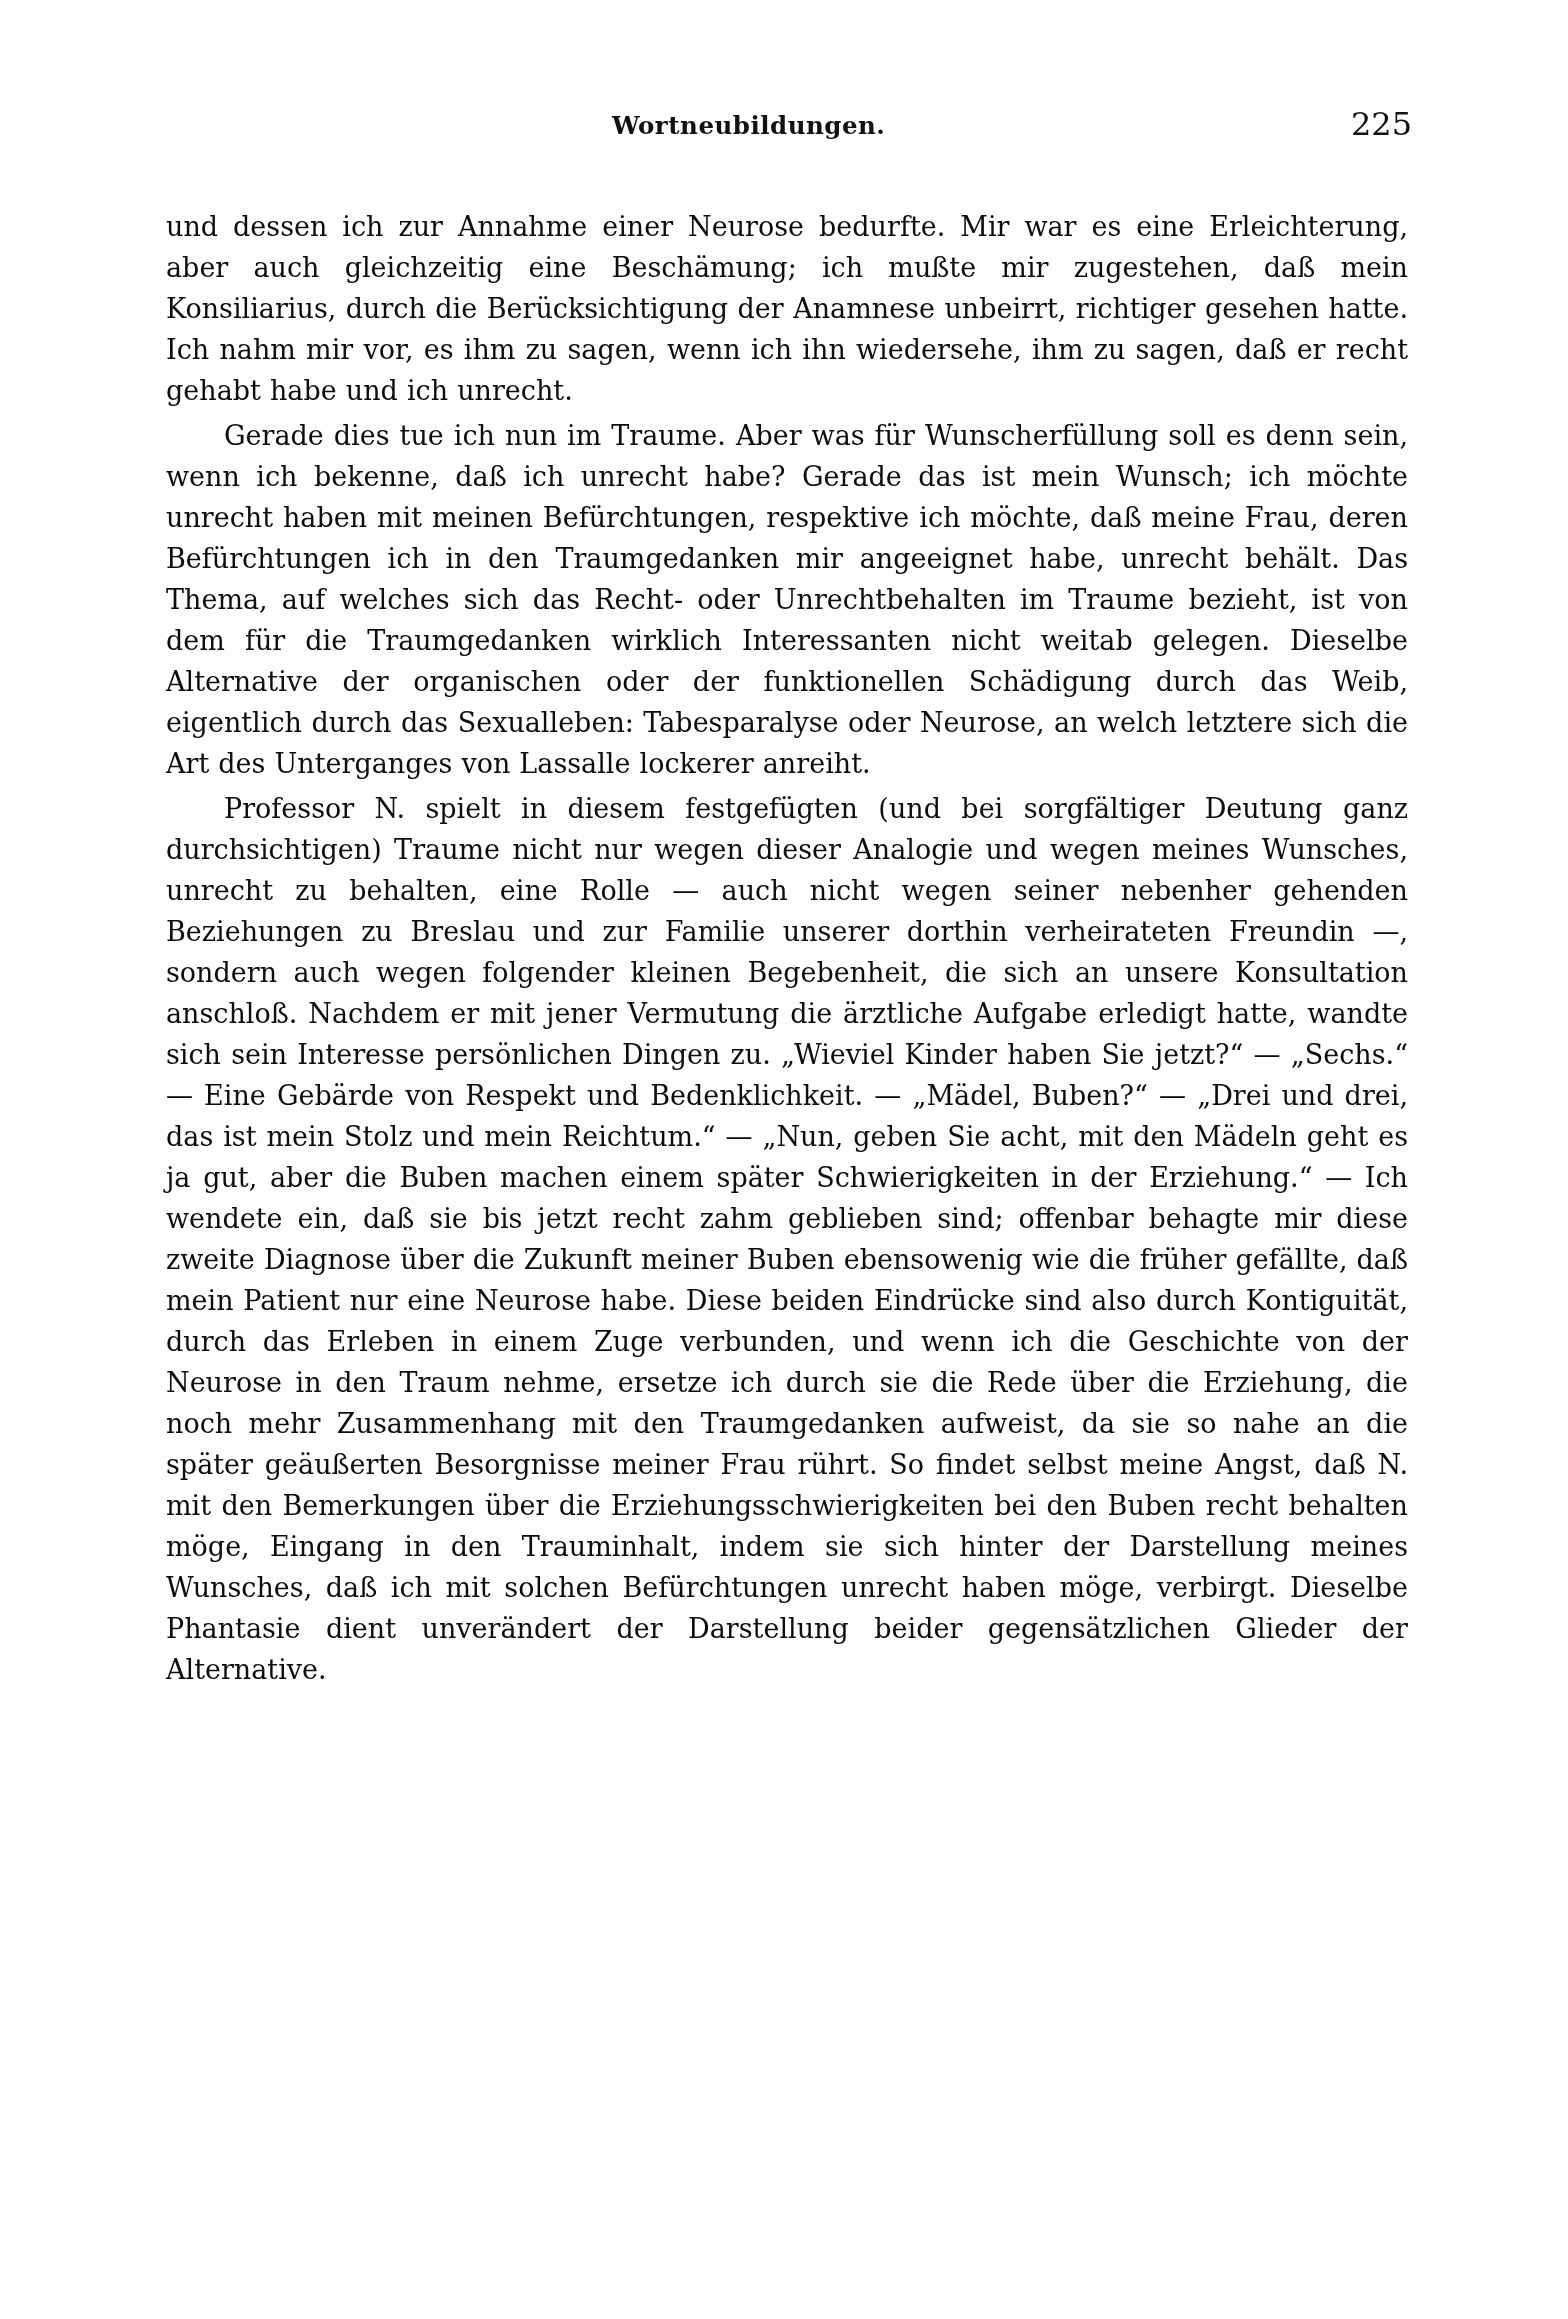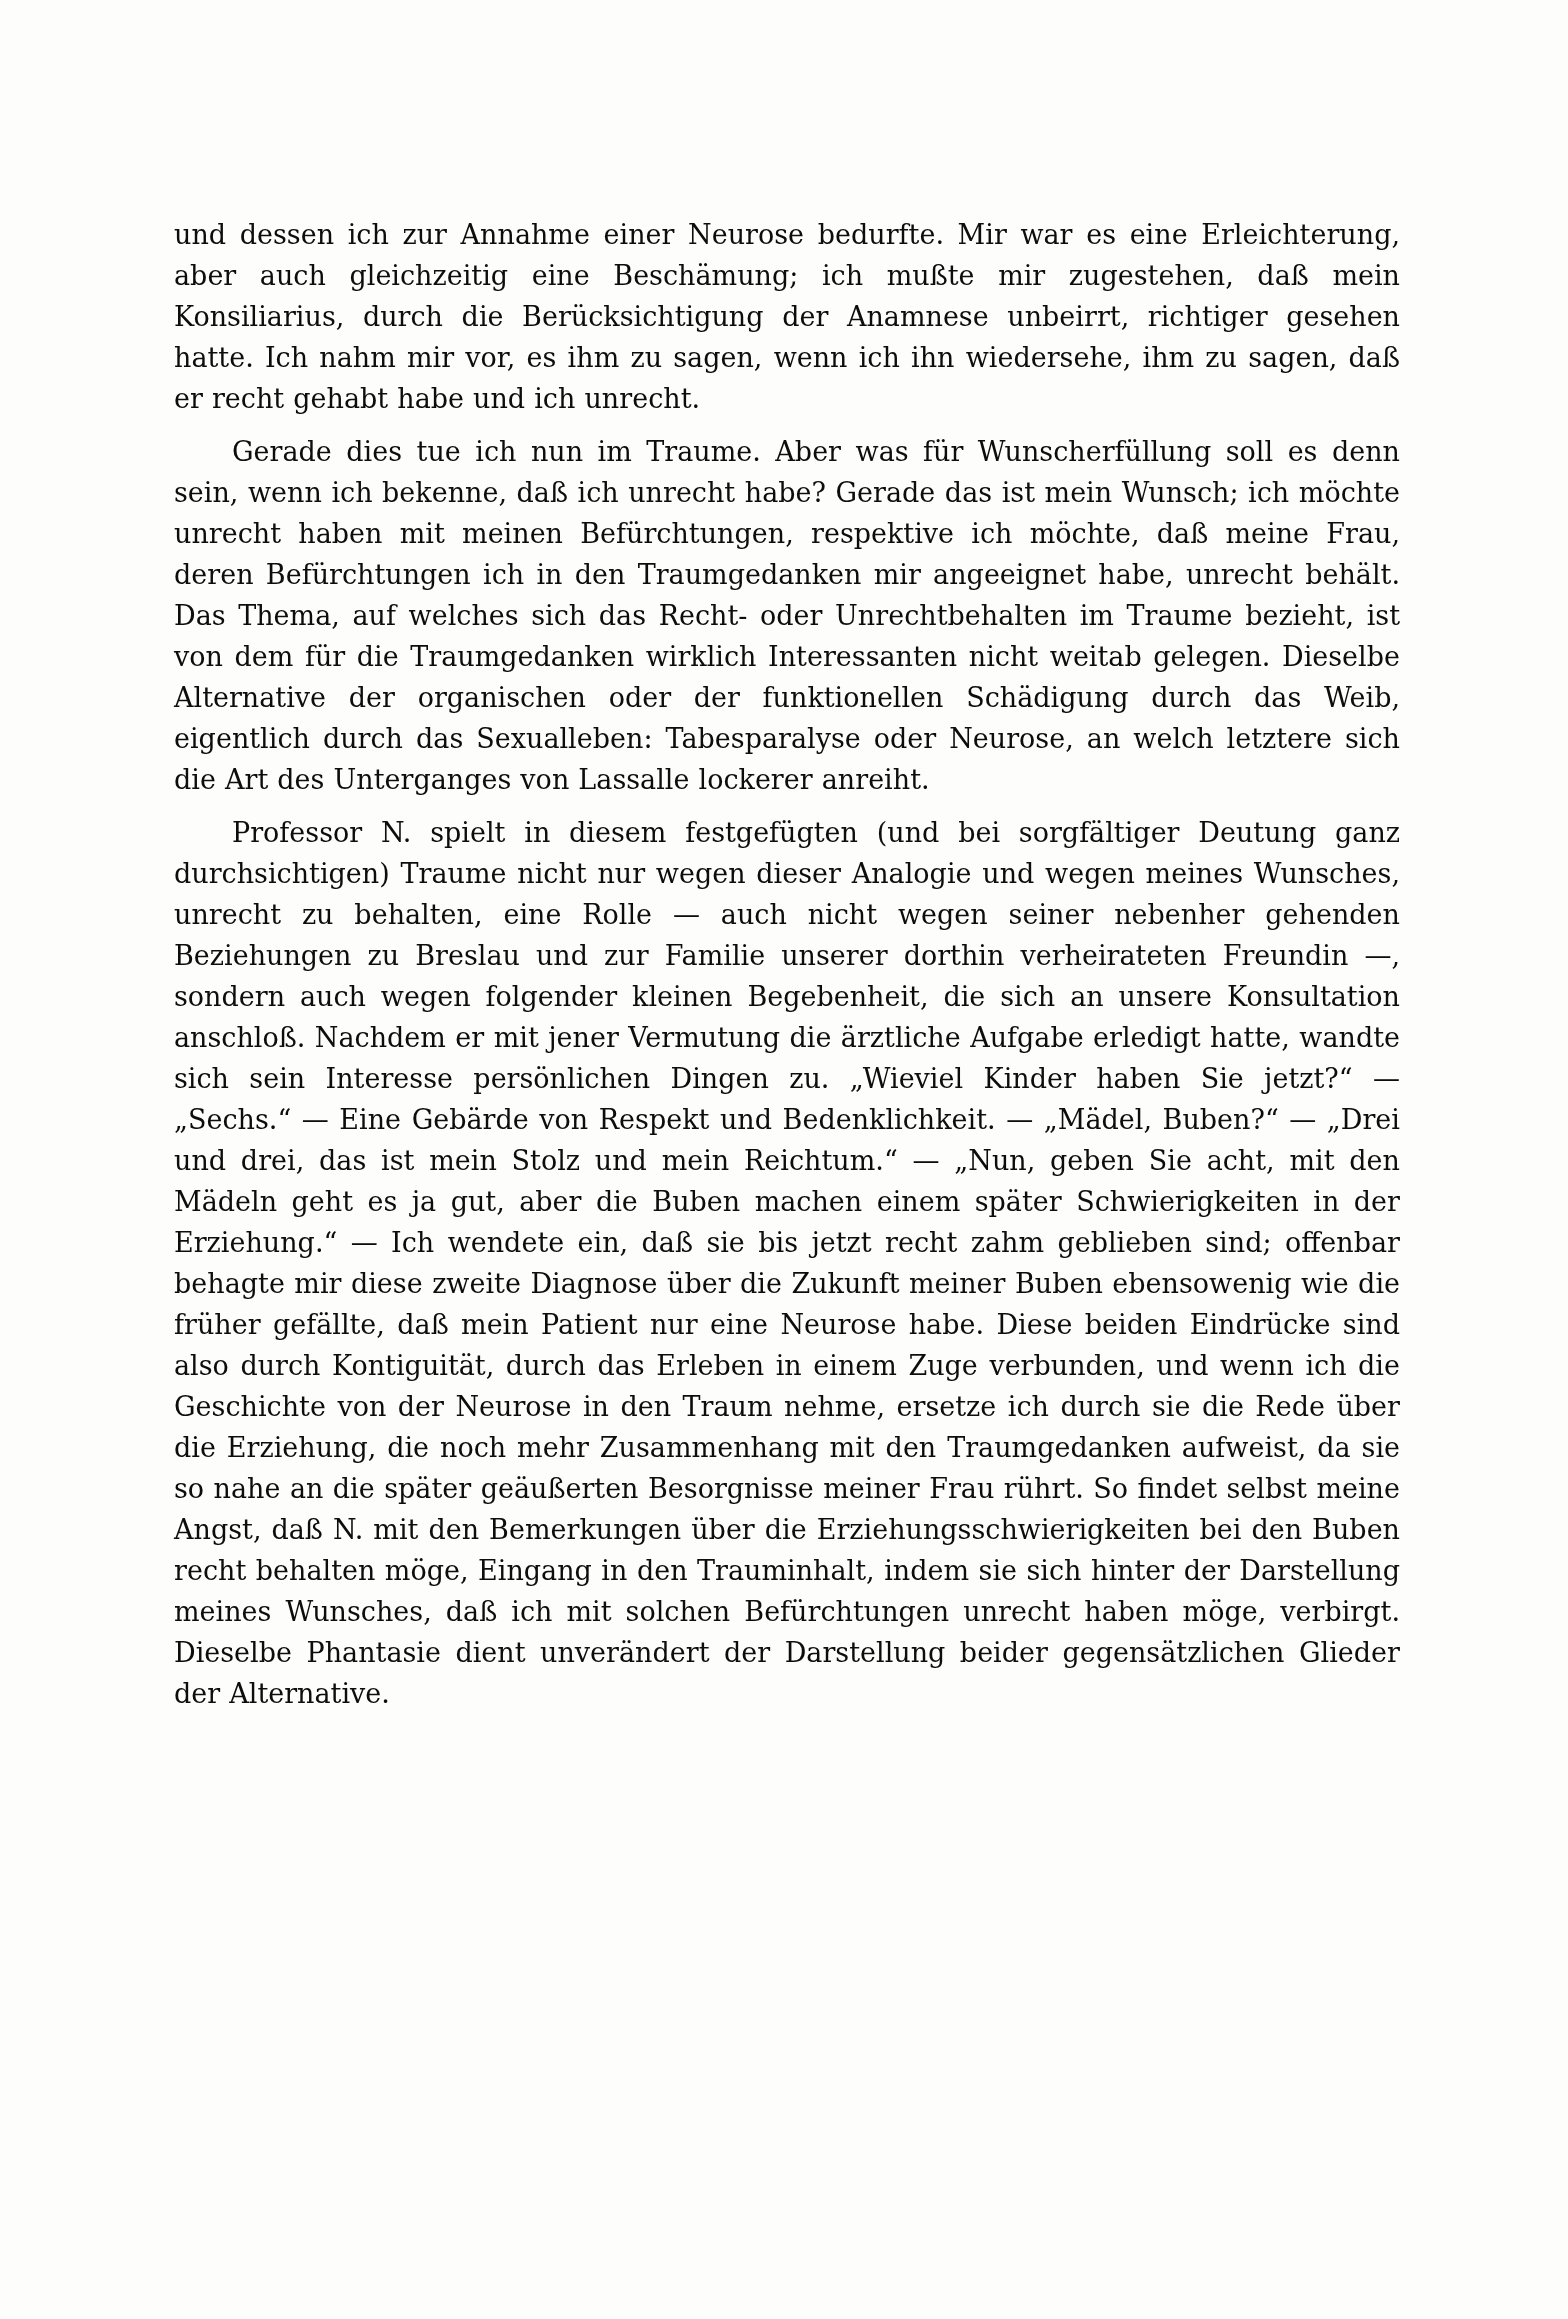--- a/index.html
+++ b/index.html
@@ -57,32 +57,36 @@
     width: 1250px;
     font-family: "DejaVu Serif", serif;
     font-size: 27px;
     line-height: 41px;
     color: #0d0d0d;
     text-align: justify;
     text-align-last: left;
     word-spacing: 0.5px;
   }
   .para {
-    margin: 12px;
+    margin: 4px;
     text-indent: 58px;
   }
   .para.first {
     text-indent: 0;
   }
 </style>
 </head>
 <body>
 
 <div class="page">
 
+  <div class="header">
+    <div class="running-title">Wortneubildungen.</div>
+    <div class="page-number">225</div>
+  </div>
 
   <div class="body-text">
     <p class="para first">und dessen ich zur Annahme einer Neurose bedurfte. Mir war es eine Erleichterung, aber auch gleichzeitig eine Beschämung; ich mußte mir zugestehen, daß mein Konsiliarius, durch die Berücksichtigung der Anamnese unbeirrt, richtiger gesehen hatte. Ich nahm mir vor, es ihm zu sagen, wenn ich ihn wiedersehe, ihm zu sagen, daß er recht gehabt habe und ich unrecht.</p>
     <p class="para">Gerade dies tue ich nun im Traume. Aber was für Wunscherfüllung soll es denn sein, wenn ich bekenne, daß ich unrecht habe? Gerade das ist mein Wunsch; ich möchte unrecht haben mit meinen Befürchtungen, respektive ich möchte, daß meine Frau, deren Befürchtungen ich in den Traumgedanken mir angeeignet habe, unrecht behält. Das Thema, auf welches sich das Recht- oder Unrechtbehalten im Traume bezieht, ist von dem für die Traumgedanken wirklich Interessanten nicht weitab gelegen. Dieselbe Alternative der organischen oder der funktionellen Schädigung durch das Weib, eigentlich durch das Sexualleben: Tabesparalyse oder Neurose, an welch letztere sich die Art des Unterganges von Lassalle lockerer anreiht.</p>
     <p class="para">Professor N. spielt in diesem festgefügten (und bei sorgfältiger Deutung ganz durchsichtigen) Traume nicht nur wegen dieser Analogie und wegen meines Wunsches, unrecht zu behalten, eine Rolle — auch nicht wegen seiner nebenher gehenden Beziehungen zu Breslau und zur Familie unserer dorthin verheirateten Freundin —, sondern auch wegen folgender kleinen Begebenheit, die sich an unsere Konsultation anschloß. Nachdem er mit jener Vermutung die ärztliche Aufgabe erledigt hatte, wandte sich sein Interesse persönlichen Dingen zu. „Wieviel Kinder haben Sie jetzt?“ — „Sechs.“ — Eine Gebärde von Respekt und Bedenklichkeit. — „Mädel, Buben?“ — „Drei und drei, das ist mein Stolz und mein Reichtum.“ — „Nun, geben Sie acht, mit den Mädeln geht es ja gut, aber die Buben machen einem später Schwierigkeiten in der Erziehung.“ — Ich wendete ein, daß sie bis jetzt recht zahm geblieben sind; offenbar behagte mir diese zweite Diagnose über die Zukunft meiner Buben ebensowenig wie die früher gefällte, daß mein Patient nur eine Neurose habe. Diese beiden Eindrücke sind also durch Kontiguität, durch das Erleben in einem Zuge verbunden, und wenn ich die Geschichte von der Neurose in den Traum nehme, ersetze ich durch sie die Rede über die Erziehung, die noch mehr Zusammenhang mit den Traumgedanken aufweist, da sie so nahe an die später geäußerten Besorgnisse meiner Frau rührt. So findet selbst meine Angst, daß N. mit den Bemerkungen über die Erziehungsschwierigkeiten bei den Buben recht behalten möge, Eingang in den Trauminhalt, indem sie sich hinter der Darstellung meines Wunsches, daß ich mit solchen Befürchtungen unrecht haben möge, verbirgt. Dieselbe Phantasie dient unverändert der Darstellung beider gegensätzlichen Glieder der Alternative.</p>
   </div>
 
 </div>
 
 

